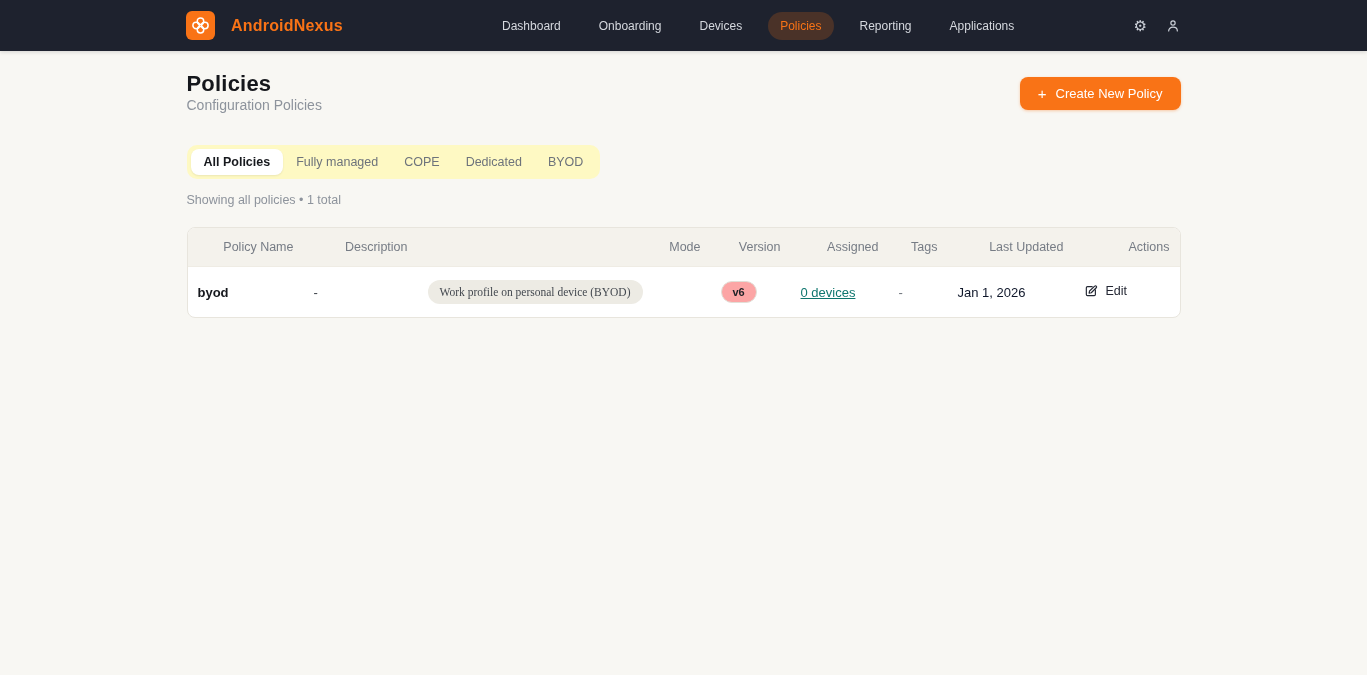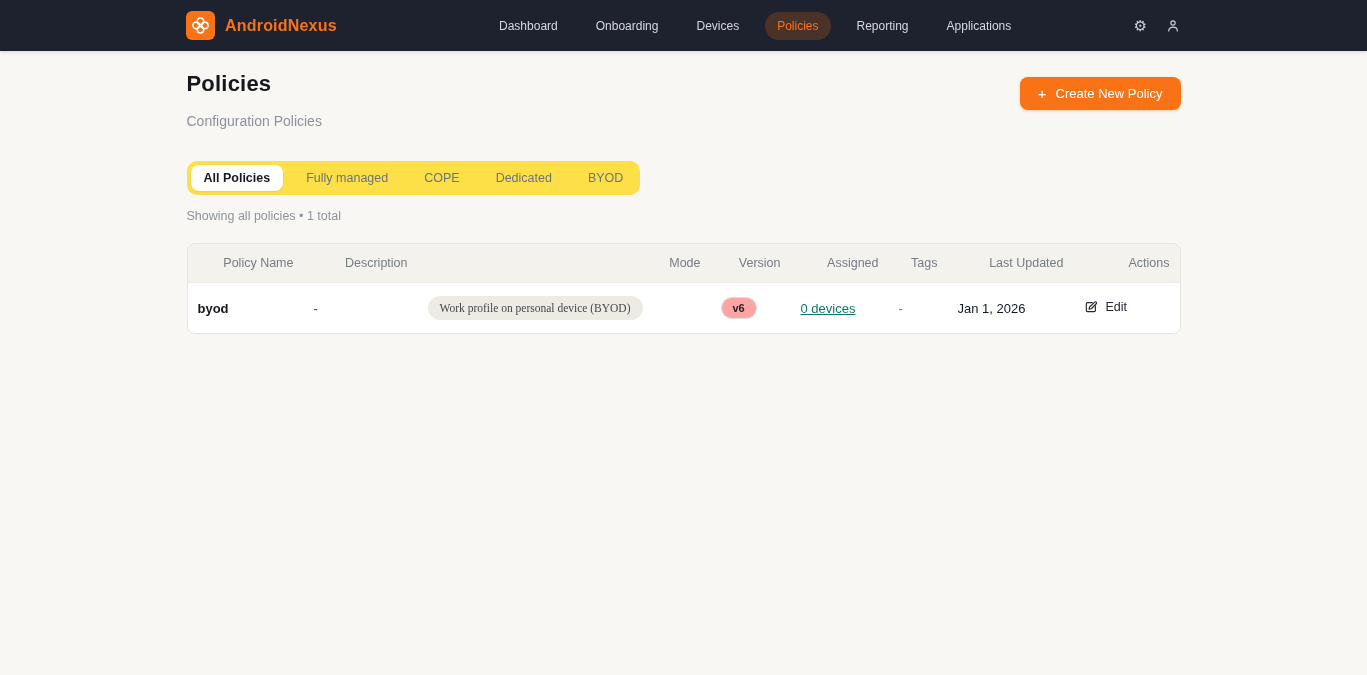--- a/index.html
+++ b/index.html
@@ -17,21 +17,21 @@
     height: 51px;
     background: #1e222e;
     display: flex;
     align-items: center;
     padding: 0 186px;
     box-shadow: 0 1px 4px rgba(0,0,0,0.15);
   }
   .brand {
     display: flex;
     align-items: center;
-    gap: 10px;
+    gap: 16px;
     cursor: pointer;
     justify-content: flex-end;
   }
   .brand-logo {
     width: 29px;
     height: 29px;
     background: #f97316;
     border-radius: 6px;
     display: flex;
     align-items: center;
@@ -91,21 +91,21 @@
   }
   .page-title {
     font-size: 22px;
     font-weight: 700;
     color: #15171c;
     letter-spacing: .2px;
   }
   .page-subtitle {
     font-size: 14px;
     color: #8d939c;
-    margin-top: 16px;
+    margin-top: 0;
   }
   .create-btn {
     background: #f97316;
     color: #ffffff;
     border: none;
     border-radius: 8px;
     padding: 9px 18px;
     font-size: 13px;
     font-family: "Liberation Sans", sans-serif;
     display: flex;
@@ -113,25 +113,25 @@
     gap: 9px;
     cursor: pointer;
     margin-top: 6px;
     box-shadow: 0 1px 3px rgba(249,115,22,0.35);
   }
   .create-btn .plus { font-size: 15px; font-weight: 400; line-height: 1; }
 
   
   .tabs {
     display: inline-flex;
-    background: #fde047;
+    background: #fef9c3;
     border-radius: 10px;
     padding: 4px;
     margin-top: 32px;
-    gap: 10px;
+    gap: 0;
   }
   .tab {
     font-size: 12.5px;
     color: #6d737b;
     padding: 6px 13px;
     border-radius: 8px;
     cursor: pointer;
     white-space: nowrap;
   }
   .tab.active {

